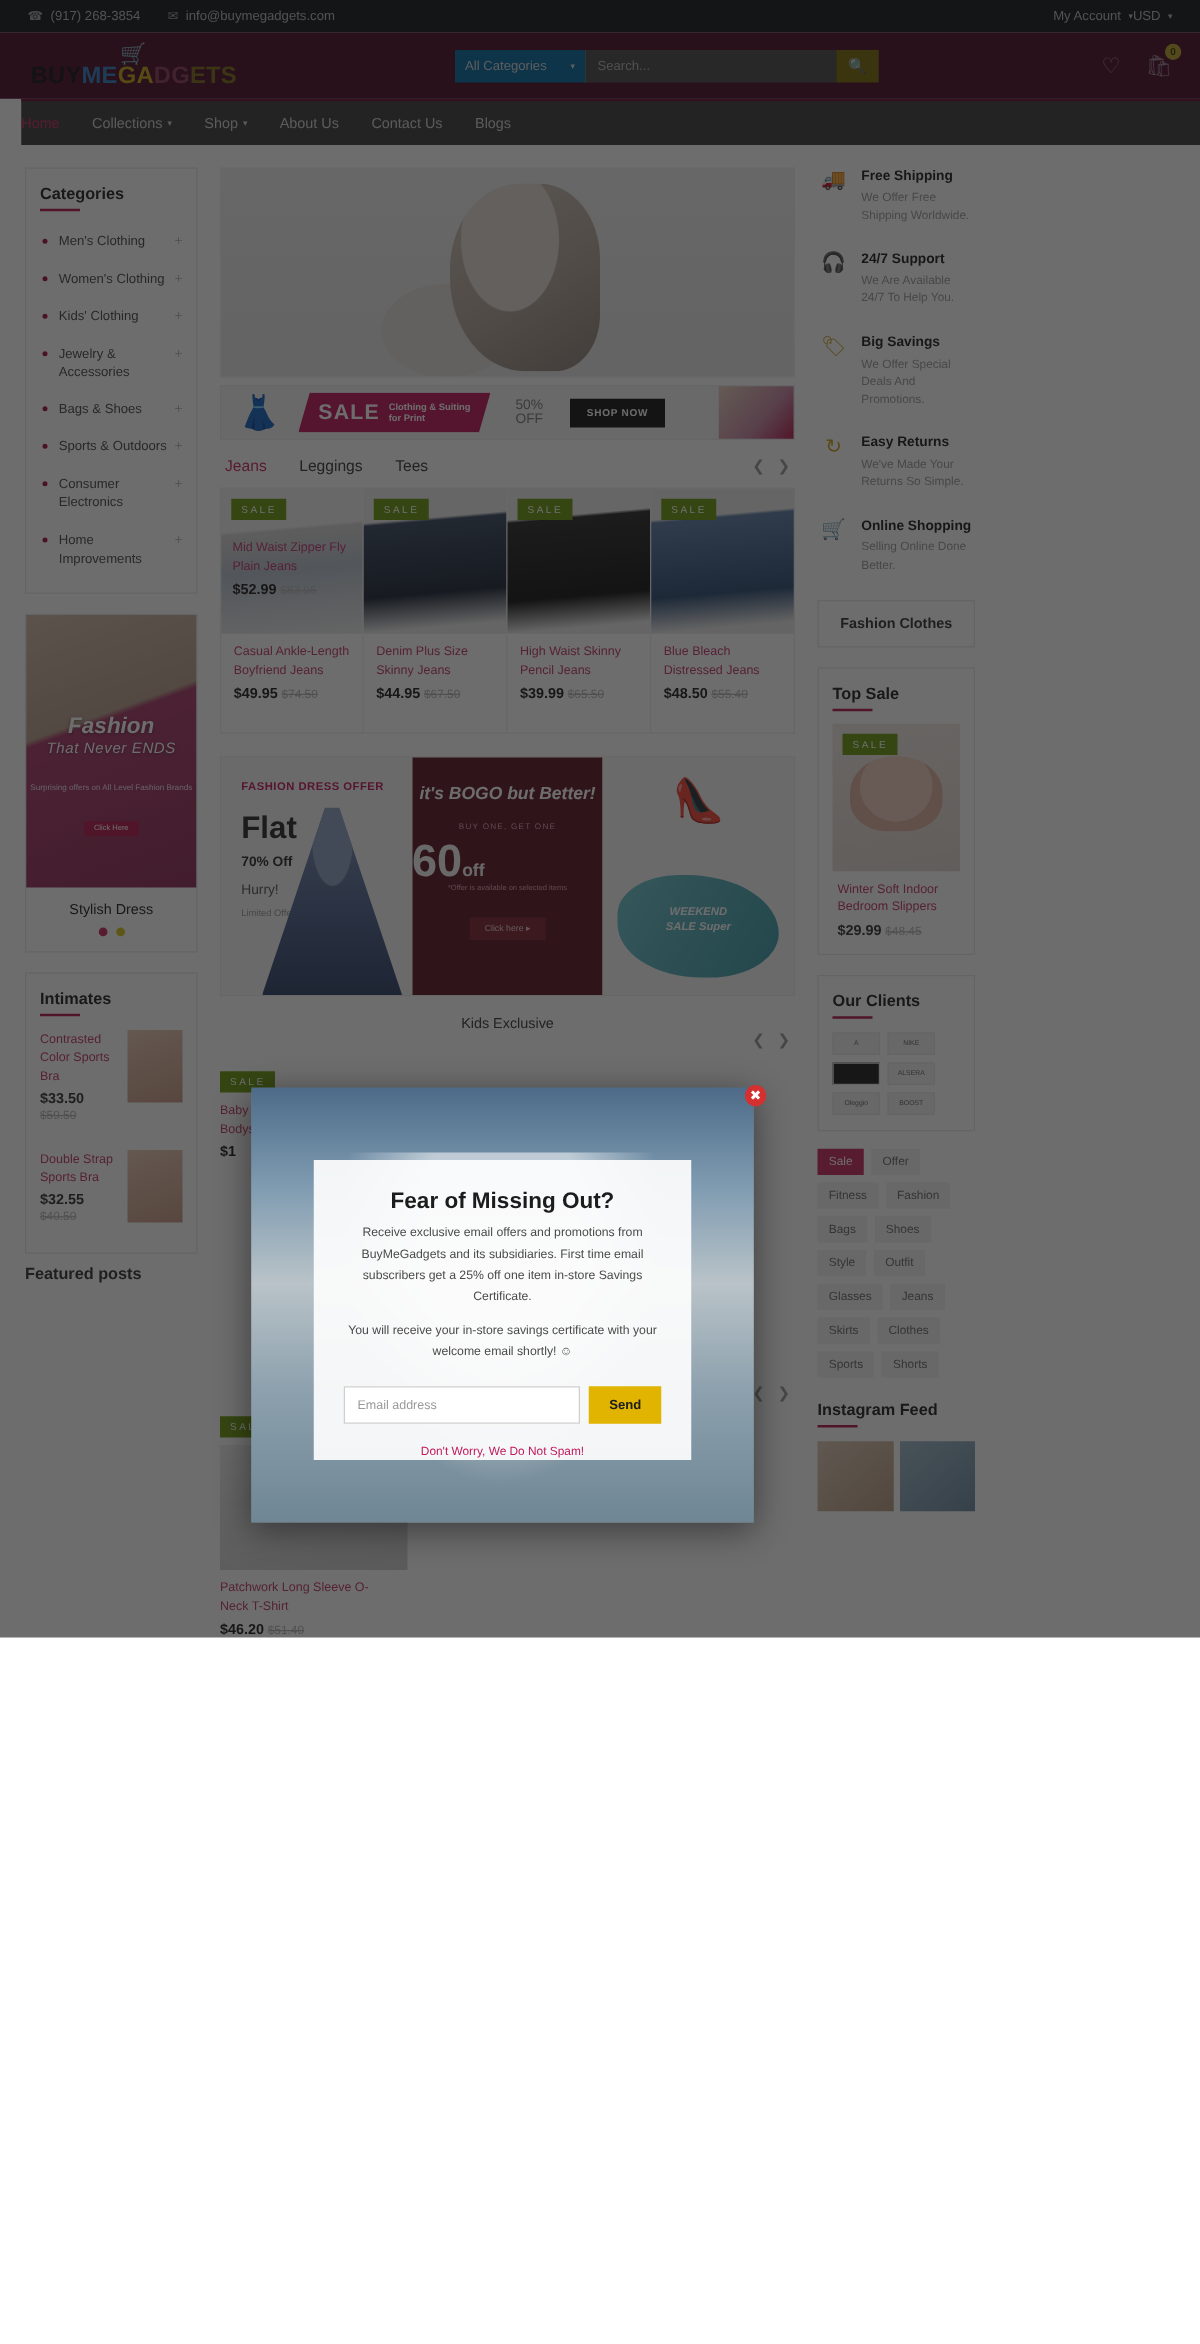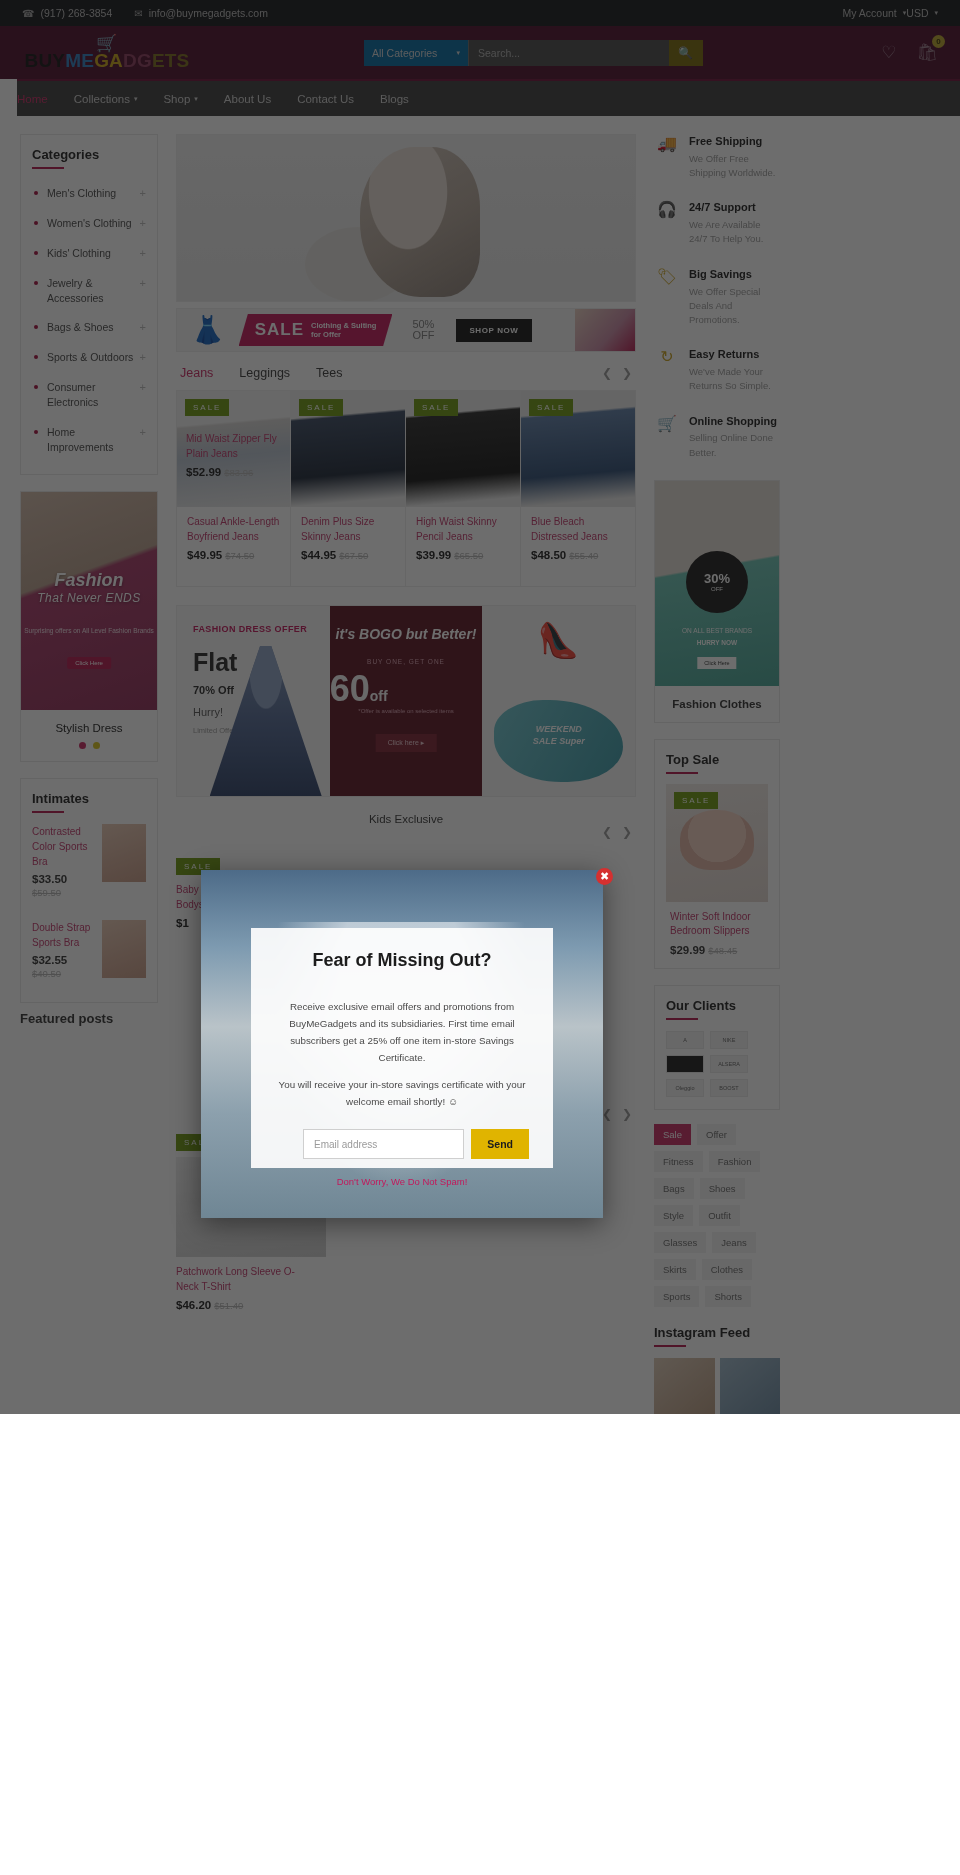--- a/index.html
+++ b/index.html
@@ -234,26 +234,26 @@
     background: linear-gradient(180deg,#4d6b88 0%,#7d9ab0 22%,#b9c3c8 45%,#8ca0ad 70%,#6f8694 100%);
     overflow: hidden; box-shadow: 0 6px 26px rgba(0,0,0,.45);
   }
   .modal-bgfig { position:absolute; left:55px; top:52px; width:290px; height:296px;
      background: radial-gradient(ellipse at 50% 18%, rgba(255,255,255,.55) 0 30%, transparent 62%); }
   .modal-card {
     position: absolute; left: 50px; top: 58px; width: 302px; height: 240px;
     background: rgba(253,253,253,.93); padding: 22px 24px 18px; text-align: center;
   }
   .modal-h { font-size: 18px; font-weight: 700; color: #1c1c1c; }
-  .modal-p { font-size: 9.8px; color: #4a4a4a; line-height: 1.72; margin-top: 28px; }
+  .modal-p { font-size: 9.8px; color: #4a4a4a; line-height: 1.72; margin-top: 8px; }
   .modal-p2 { font-size: 9.8px; color: #4a4a4a; line-height: 1.72; margin-top: 11px; }
   .modal-form { display: flex; gap: 7px; justify-content: center; margin-top: 18px; }
   .modal-input {
     width: 190px; height: 30px; border: 1px solid #cfcfcf; background: #fff;
-    font-size: 10px; padding: 0 10px; color: #555; font-family: inherit; margin-left: 28px;
+    font-size: 10px; padding: 0 10px; color: #555; font-family: inherit;
   }
   .modal-input::placeholder { color: #9a9a9a; }
   .modal-send {
     background: #e0b400; color: #1d1d1d; border: none; font-size: 10.5px; font-weight: 600;
     padding: 0 16px; height: 30px; cursor: pointer; font-family: inherit;
   }
   .modal-foot { font-size: 9.5px; color: #c2185b; margin-top: 17px; }
   .modal-close {
     position: absolute; right: -4px; top: -8px; width: 17px; height: 17px; border-radius: 50%;
     background: #d53030; color: #fff; font-size: 11px; display: flex; align-items: center;
@@ -432,21 +432,21 @@
         <div class="hero-ball"></div>
         <div class="hero-model"></div>
       </div>
 
       <div class="sale-strip">
         <div class="dress-ic">👗</div>
         <div class="sale-badge">
           <span>SALE</span>
           <small>
             <span>Clothing &amp; Suiting</span><br>
-            <span>for Offer</span>
+            <span>for Print</span>
           </small>
         </div>
         <div class="off-big">
           <span>50%</span>
           <span>OFF</span>
         </div>
         <div class="shop-now">SHOP NOW</div>
         <div class="strip-face"></div>
       </div>
 
@@ -591,29 +591,20 @@
       </div>
       <div class="feat">
         <div class="feat-ic">🛒</div>
         <div>
           <div class="feat-t">Online Shopping</div>
           <div class="feat-d">Selling Online Done Better.</div>
         </div>
       </div>
 
       <div class="side-card">
-        <div class="side-img">
-          <div class="circ">
-            <span>30%</span>
-            <small>OFF</small>
-          </div>
-          <div class="l1">ON ALL BEST BRANDS</div>
-          <div class="l2">HURRY NOW</div>
-          <div class="l3">Click Here</div>
-        </div>
         <div class="side-cap">Fashion Clothes</div>
       </div>
 
       <div class="panel" style="margin-top:16px;">
         <div class="panel-title">Top Sale</div>
         <div class="ts-card" style="margin-top:10px;">
           <span class="badge-sale">SALE</span>
           <div class="ts-img">
             <div class="ts-slipper"></div>
           </div>

